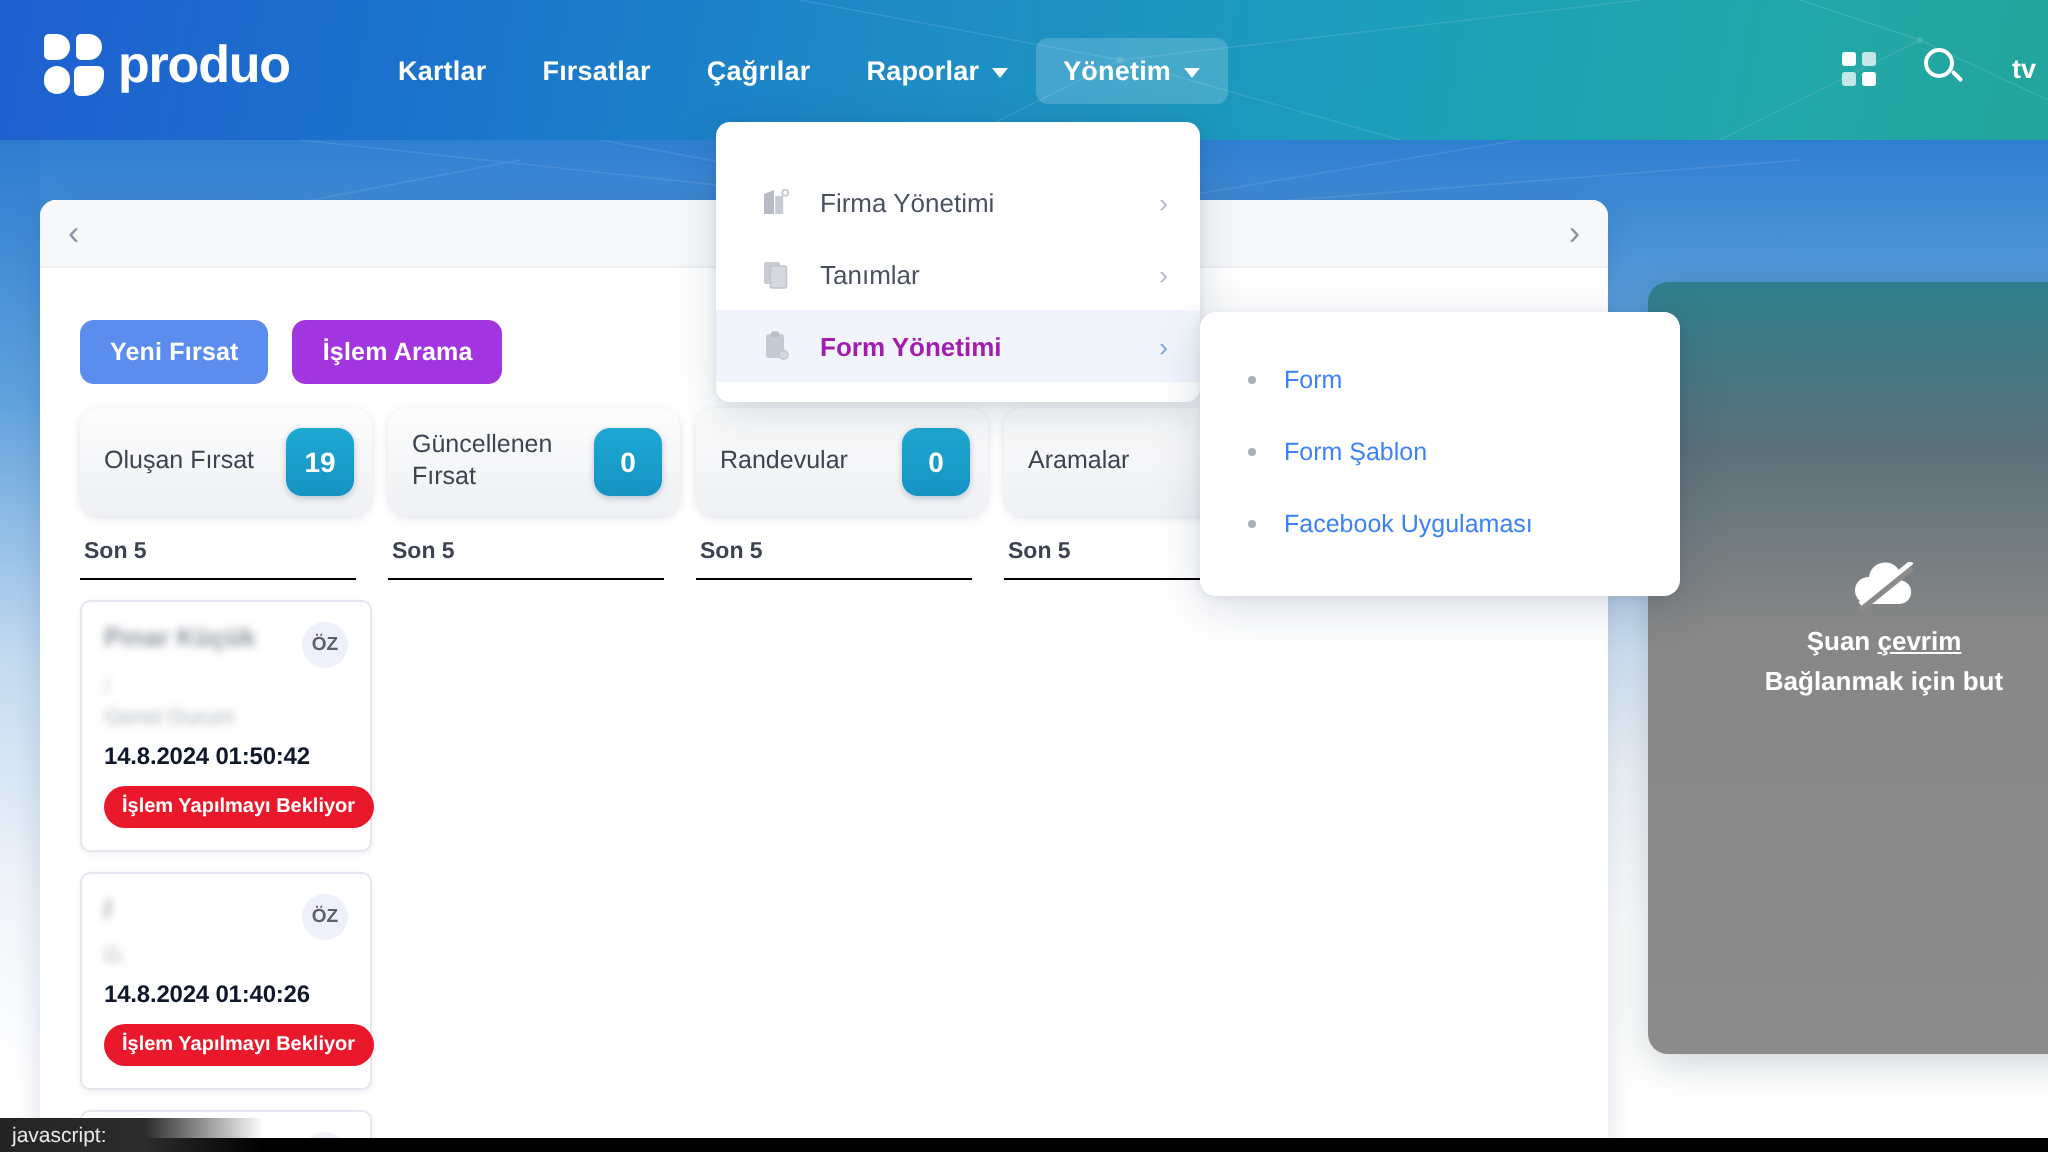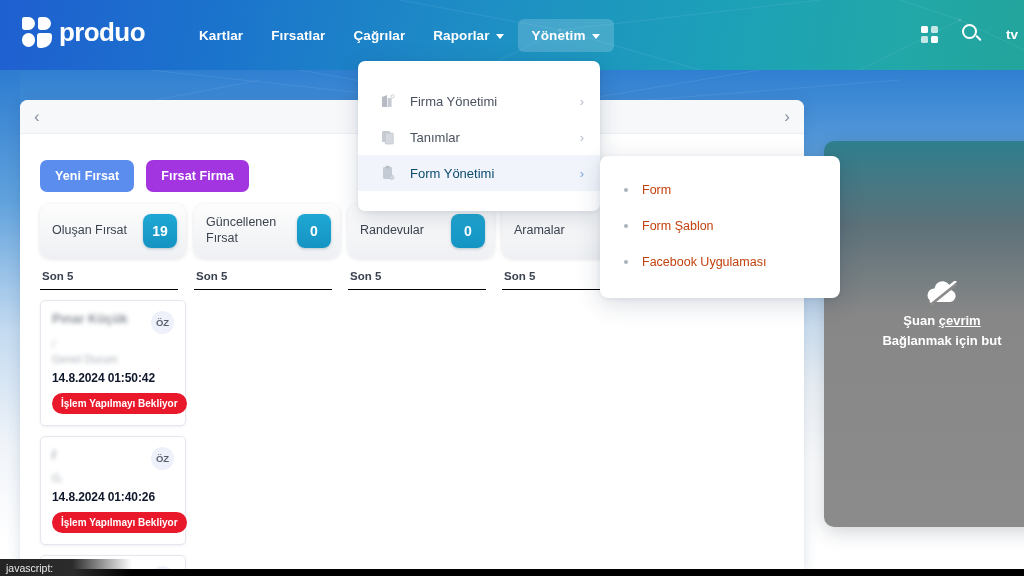--- a/index.html
+++ b/index.html
@@ -137,44 +137,44 @@
   .offline-icon {
     position:absolute; left:50%; top:140px; transform:translateX(-50%);
     width:34px; height:26px;
   }
 
   
   .dropdown {
     position:absolute; left:358px; top:61px; width:242px;
     background:#fff; border-radius:7px; z-index:60;
     box-shadow: 0 6px 22px rgba(25,45,80,.17), 0 1px 4px rgba(25,45,80,.08);
-    padding: 22px 0 20px 0;
+    padding: 22px 0 10px 0;
   }
   .dd-item {
     display:flex; align-items:center; height:36px; padding: 0 16px 0 22px; cursor:pointer;
     gap: 14px;
   }
   .dd-item.active { background:#f1f5fb; }
   .dd-label { font-size:13px; color:#4a5260; flex:1; }
-  .dd-item.active .dd-label { color:#0c4a6e; }
+  .dd-item.active .dd-label { color:#a21caf;font-weight:bold; }
   .dd-arrow { color:#b4bcc8; font-size:13px; }
   .dd-item.active .dd-arrow { color:#7aa6e0; }
   .icn { width:16px; height:16px; flex:0 0 16px; opacity:.55; }
   .dd-item.active .icn { opacity:.5; }
 
   
   .submenu {
     position:absolute; left:600px; top:156px; width:240px;
     background:#fff; border-radius:8px; z-index:70;
     box-shadow: 0 6px 24px rgba(25,45,80,.16), 0 1px 5px rgba(25,45,80,.08);
     padding: 16px 0 18px 0;
   }
   .sm-item { display:flex; align-items:center; height:36px; padding: 0 18px 0 24px; gap:14px; cursor:pointer; }
   .sm-dot { width:4px; height:4px; border-radius:50%; background:#aab1bd; flex:0 0 4px; }
-  .sm-label { font-size:12.5px; color:#c2410c;text-align:center; }
+  .sm-label { font-size:12.5px; color:#3b82f6;text-align:center; }
 
   
   .statusbar {
     position:absolute; left:0; bottom:0; height:17px; z-index:90;
     background: linear-gradient(90deg, #242424 0%, #2c2c2c 55%, rgba(60,60,60,0) 100%);
     color:#e8e8e8; font-size:10.5px; display:flex; align-items:center;
     padding: 0 6px; width: 132px; border-top-right-radius: 2px;
     font-family:"Liberation Sans", sans-serif;
   }
   .bottom-strip { position:absolute; left:0; bottom:0; width:1024px; height:7px; background:#000; z-index:80;}
@@ -261,21 +261,21 @@
   </div>
 
   <div class="panel">
     <div class="panel-top">
       <span class="chev">‹</span>
       <span class="chev">›</span>
     </div>
 
     <div class="toolbar">
       <button class="btn btn-blue">Yeni Fırsat</button>
-      <button class="btn btn-purple">Fırsat Firma</button>
+      <button class="btn btn-purple">İşlem Arama</button>
       <span class="toolbar-right">
         <span class="pill-ghost"></span>
         <span class="pill-blue"></span>
       </span>
     </div>
 
     <div class="cols">
       <div class="col">
         <div class="stat-card">
           <span class="stat-label">Oluşan Fırsat</span>

